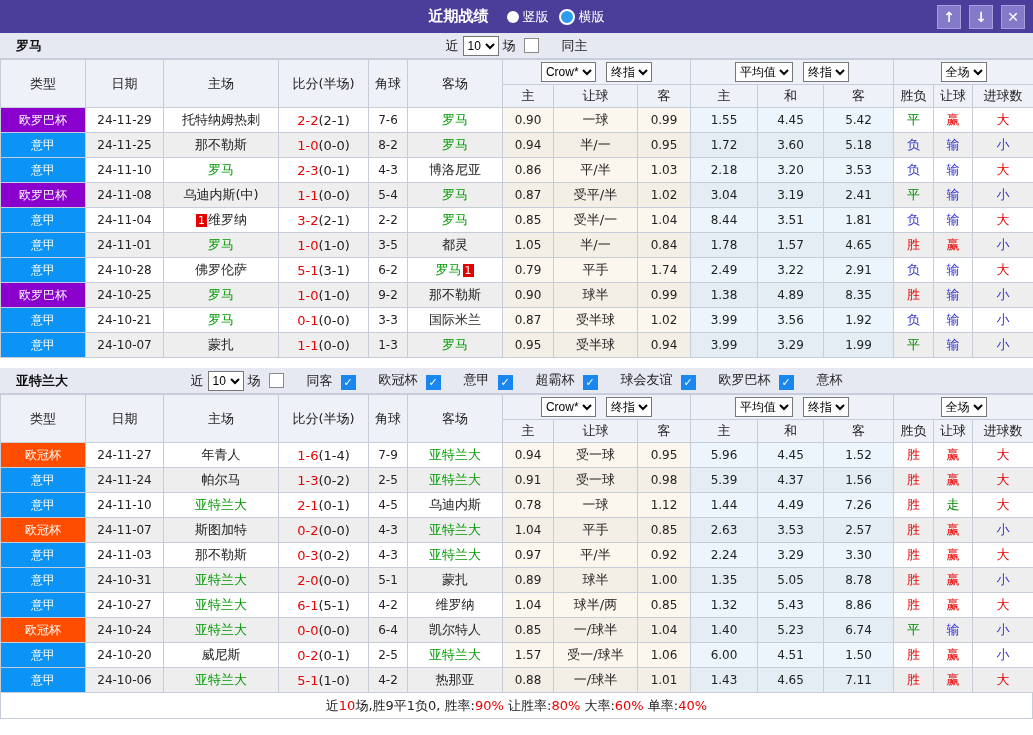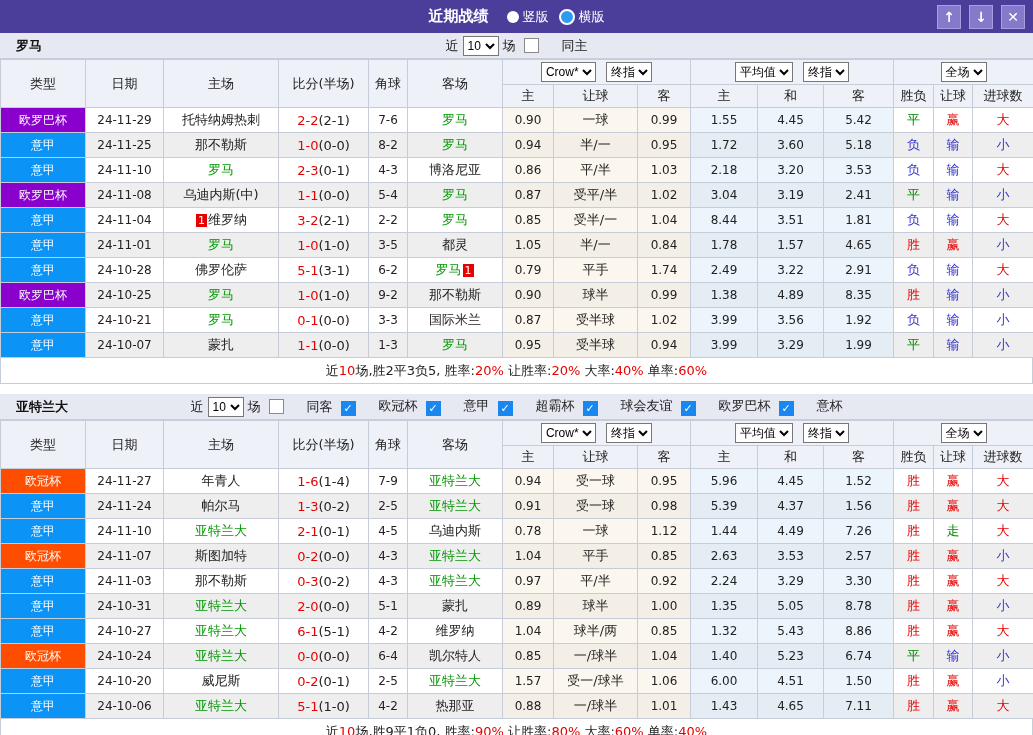--- a/index.html
+++ b/index.html
@@ -297,21 +297,20 @@
             <td class="num warm">0.94</td>
             <td class="num cool">3.99</td>
             <td class="num cool">3.29</td>
             <td class="num cool">1.99</td>
             <td class="res" style="color: rgb(0, 136, 0);">平</td>
             <td class="res" style="color: rgb(53, 53, 204);">输</td>
             <td class="res" style="color: rgb(53, 53, 204);">小</td>
           </tr>
         </tbody>
     </table>
-    <div class="summary"><span>近</span><span class="red">10</span><span>场,胜2平3负5, 胜率:</span><span class="red">20%</span><span> 让胜率:</span><span class="red">20%</span><span> 大率:</span><span class="red">40%</span><span> 单率:</span><span class="red">60%</span></div>
   </div>
 
   <div class="section2">
     <div class="filter-row">
       <span class="team-name">亚特兰大</span>
       <span class="filter-center">
         <span>近</span>
         <select>
           <option>10</option>
         </select>

